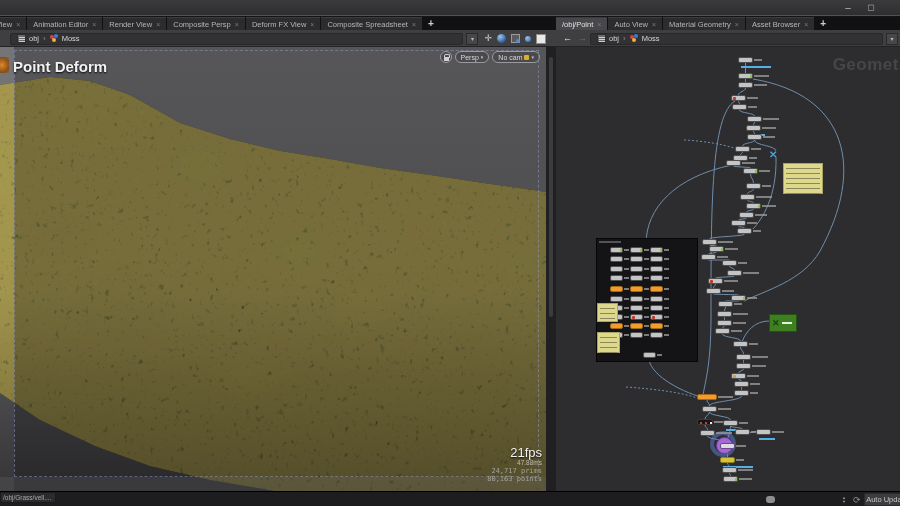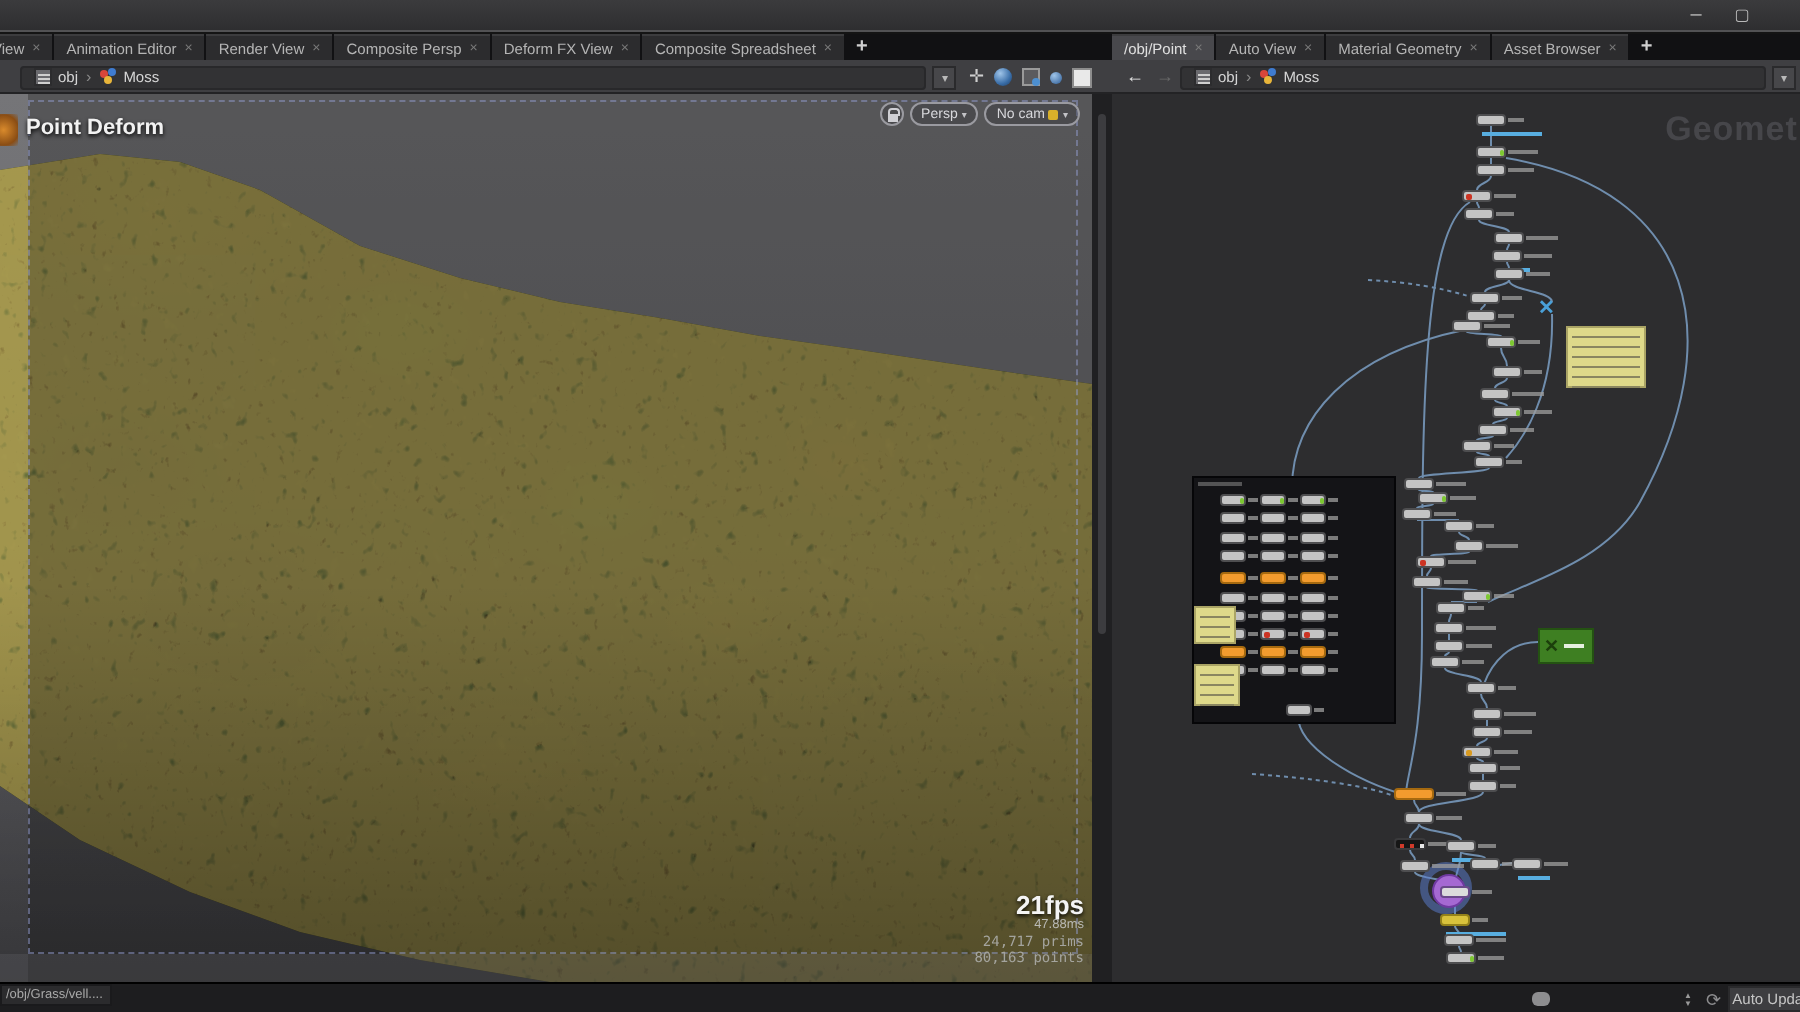--- a/index.html
+++ b/index.html
@@ -68,31 +68,31 @@
       radial-gradient(110px 70px at 480px 330px, rgba(18,22,9,.55), transparent 75%),
       radial-gradient(120px 80px at 80px 60px, rgba(96,96,34,.55), transparent 75%),
       linear-gradient(to bottom,#4e4e24 0%,#3e401d 30%,#2d2f15 60%,#181b0b 100%);}
   .grain{position:absolute;inset:0;}
   .dimmer{position:absolute;left:14px;top:0;right:0;bottom:0;background:rgba(16,16,18,.30);}
   .vig{position:absolute;inset:0;background:linear-gradient(to bottom,rgba(0,0,0,0) 55%,rgba(0,0,0,.28));}
   .selrect{position:absolute;left:14px;top:3px;width:525px;height:427px;border:1px dashed rgba(145,155,205,.5);}
   .vbotbar{position:absolute;left:0;top:430px;width:546px;height:14px;background:rgba(118,118,124,.22);}
   .orangebit{position:absolute;left:0;top:10px;width:9px;height:16px;
     background:radial-gradient(circle at 20% 50%,#d98a2c,#8a4d14 70%,transparent);}
-  .vpbadge{position:absolute;left:13px;top:11px;color:#f2f2f2;font-weight:bold;font-size:11px;text-shadow:0 1px 2px #000;}
+  .vpbadge{position:absolute;left:13px;top:11px;color:#f2f2f2;font-weight:bold;font-size:15px;text-shadow:0 1px 2px #000;}
   .vpctrl{position:absolute;top:4px;height:12px;display:flex;align-items:center;gap:3px;}
   .pill{height:12px;border:1px solid #9a9aa0;border-radius:6px;color:#d8d8dc;font-size:7px;
     display:flex;align-items:center;gap:2px;padding:0 5px;background:rgba(40,40,44,.25);}
   .pill .car{font-size:5px;color:#c2c2c6;}
   .camdot{width:5px;height:5px;background:#d8b02a;border-radius:1px;}
   .lockbtn{width:12px;height:12px;border:1px solid #9a9aa0;border-radius:50%;position:relative;background:rgba(40,40,44,.25);}
   .lockbtn::before{content:"";position:absolute;left:3.5px;top:2px;width:4px;height:3px;border:1px solid #cfcfd4;border-bottom:none;border-radius:2px 2px 0 0;}
   .lockbtn::after{content:"";position:absolute;left:3px;top:5px;width:5px;height:4px;background:#cfcfd4;}
   .stats{position:absolute;right:4px;bottom:8px;text-align:right;}
-  .fps{color:#f4f4f4;font-weight:bold;font-size:13px;text-shadow:0 1px 2px #000;line-height:13px;}
+  .fps{color:#f4f4f4;font-weight:normal;font-size:13px;text-shadow:0 1px 2px #000;line-height:13px;}
   .ms{color:#b9b9b4;font-size:6.5px;line-height:8px;}
   .pp{color:#a4a49e;font-size:7px;line-height:8px;font-family:"DejaVu Sans Mono",monospace;}
   
   .watermark{position:absolute;right:-16px;top:8px;color:#46464a;font-weight:bold;font-size:17px;letter-spacing:.5px;}
   #netsvg{position:absolute;left:0;top:0;}
   .nbox-dark{position:absolute;background:#141417;border:1px solid #060608;}
   .nbox-dark .bt{position:absolute;left:2px;top:2px;width:22px;height:2px;background:#7e7e7e;opacity:.6;}
   .nbox-green{position:absolute;background:#3e7f22;border:1px solid #245212;display:flex;align-items:center;padding:0 2px;gap:2px;}
   .nbox-green .gx{color:#1c3f0c;font-size:9px;font-weight:bold;line-height:9px;}
   .nbox-green .gl{width:10px;height:2px;background:#e6f0e0;}

